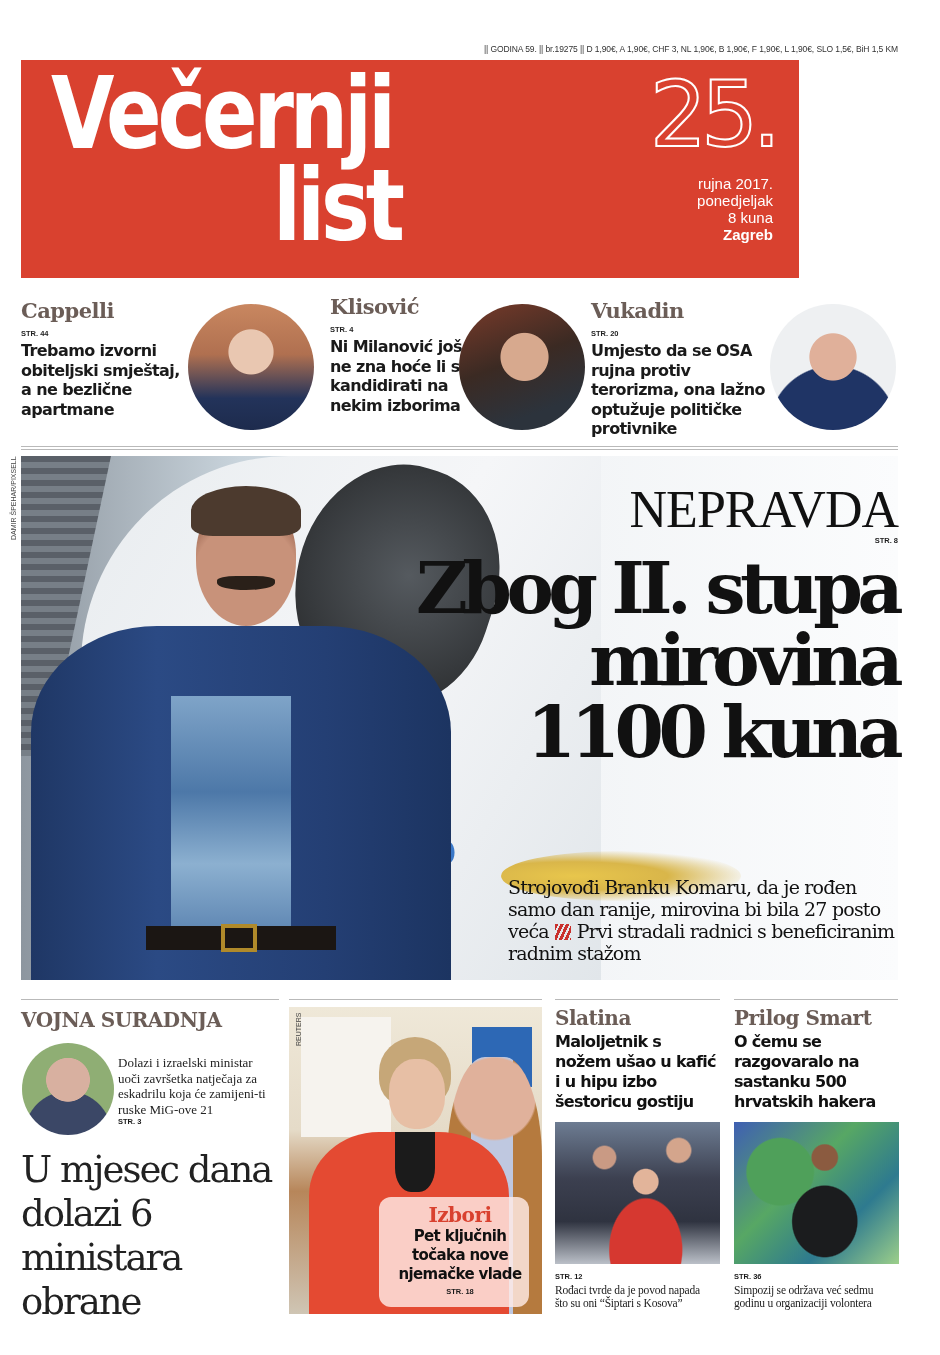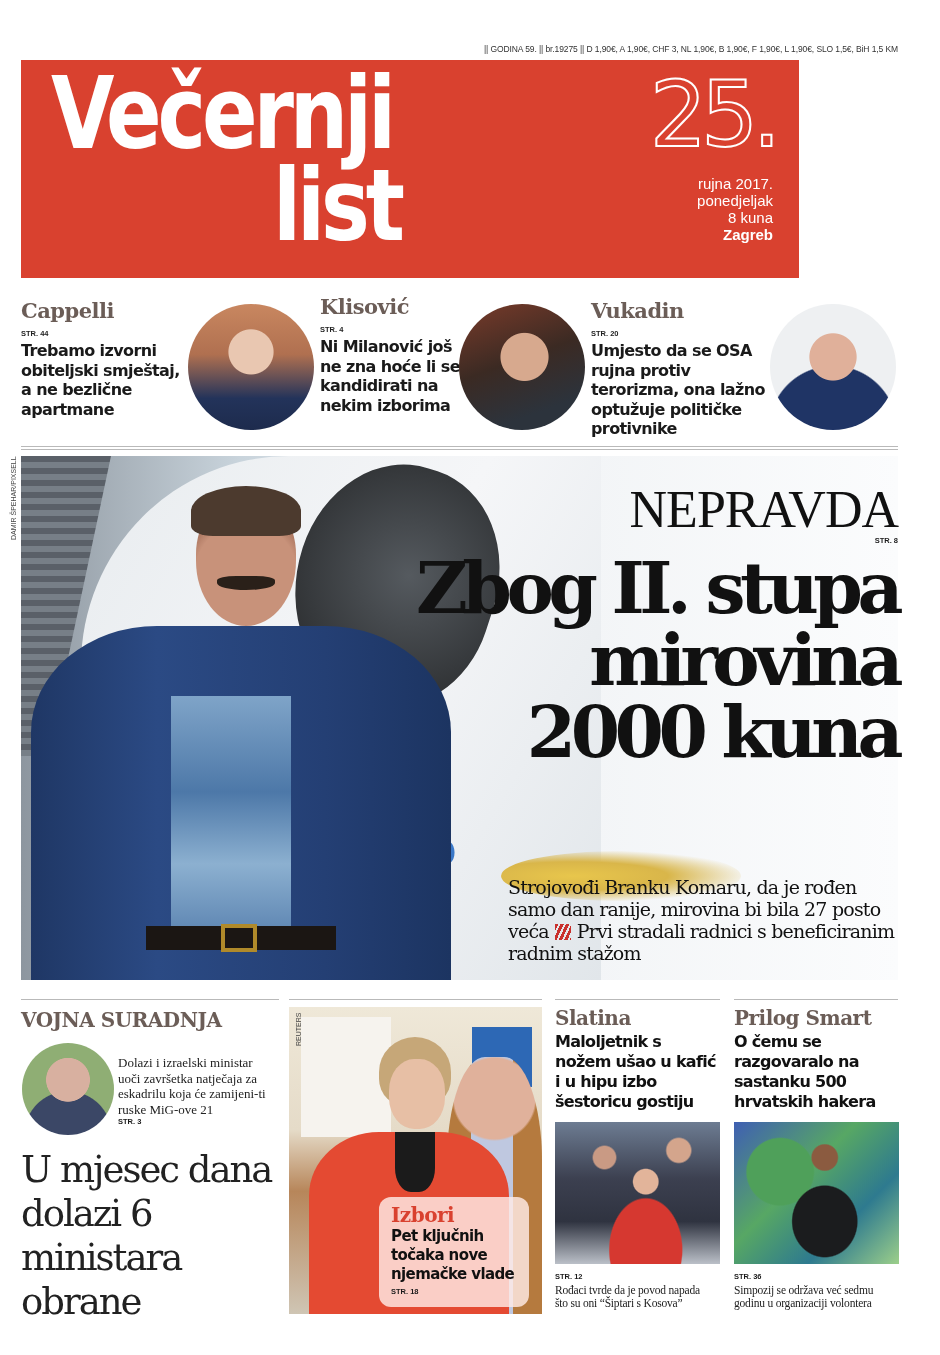--- a/index.html
+++ b/index.html
@@ -90,21 +90,21 @@
   .merkel .win { position: absolute; left: 12px; top: 10px; width: 90px; height: 120px; background: #f6f3ee; }
   .merkel .blue { position: absolute; right: 10px; top: 20px; width: 60px; height: 60px; background: #2d68b5; }
   .merkel .man { position: absolute; right: 0; top: 50px; width: 95px; height: 260px; border-radius: 40% 40% 0 0;
     background: radial-gradient(circle at 50% 16%, #e0b19b 0 18%, transparent 19%), linear-gradient(90deg, #b57a3e 0 25%, #bfc8e0 25% 70%, #b57a3e 70%); }
   .merkel .woman { position: absolute; left: 20px; top: 30px; width: 200px; height: 277px; }
   .woman .hair { position: absolute; left: 70px; top: 0; width: 72px; height: 70px; border-radius: 50% 50% 40% 40%; background: #c6a778; }
   .woman .face { position: absolute; left: 80px; top: 22px; width: 56px; height: 70px; border-radius: 45%; background: #e7bfa5; }
   .woman .jacket { position: absolute; left: 0; top: 95px; width: 200px; height: 182px; border-radius: 35% 35% 0 0; background: #e44a32; }
   .woman .neck { position: absolute; left: 86px; top: 95px; width: 40px; height: 60px; background: #1b1b1b; border-radius: 0 0 40% 40%; }
   .merkel .box { position: absolute; left: 90px; top: 190px; width: 150px; height: 110px; border-radius: 12px;
-    background: rgba(255,235,230,0.82); text-align: left; padding-top: 6px; padding-left: 12px; }
+    background: rgba(255,235,230,0.82); text-align: center; padding-top: 6px; padding-left: 12px; }
   .box .tag { font-family: "DejaVu Serif", serif; font-weight: bold; color: #d9412f; font-size: 20px; letter-spacing: -0.5px; }
   .box .t { font-family: "DejaVu Sans", sans-serif; font-weight: bold; font-size: 15px; line-height: 19px; letter-spacing: -0.6px; color: #111; }
   .box .s { font-size: 7.5px; font-weight: bold; margin-top: 3px; }
   .credit-reuters { left: 295px; top: 1046px; }
 
   .small-col { position: absolute; width: 165px; }
   .small-col .section-title { font-size: 20px; }
   .small-col .text { font-family: "DejaVu Sans", sans-serif; font-weight: bold; font-size: 16px; line-height: 20px; letter-spacing: -0.7px; color: #111; margin-top: 2px; }
   .small-col .photo { margin-top: 10px; width: 165px; height: 142px; }
   .small-col .str { font-size: 7.5px; font-weight: bold; margin-top: 8px; }
@@ -140,21 +140,21 @@
   </div>
 </div>
 
 <div class="teaser" style="left:21px; top:298px; width:170px;">
   <div class="name">Cappelli</div>
   <div class="str">STR. 44</div>
   <div class="text">Trebamo izvorni obiteljski smještaj, a ne bezlične apartmane</div>
 </div>
 <div class="avatar av-cappelli"></div>
 
-<div class="teaser" style="left:320px; top:294px; width:140px;">
+<div class="teaser" style="left:330px; top:294px; width:140px;">
   <div class="name">Klisović</div>
   <div class="str">STR. 4</div>
   <div class="text">Ni Milanović još ne zna hoće li se kandidirati na nekim izborima</div>
 </div>
 <div class="avatar av-klisovic"></div>
 
 <div class="teaser" style="left:591px; top:298px; width:180px;">
   <div class="name">Vukadin</div>
   <div class="str">STR. 20</div>
   <div class="text">Umjesto da se OSA rujna protiv terorizma, ona lažno optužuje političke protivnike</div>
@@ -179,21 +179,21 @@
   </div>
   <div class="swoosh"></div>
 </div>
 <div class="credit-v" style="left:10px; top:540px;">DAMIR ŠPEHAR/PIXSELL</div>
 
 <div class="kicker">NEPRAVDA</div>
 <div class="kicker-str">STR. 8</div>
 <div class="headline">
   <div>Zbog II. stupa</div>
   <div>mirovina</div>
-  <div>2000 kuna</div>
+  <div>1100 kuna</div>
 </div>
 <div class="deck" style="width:390px;">
   <span>Strojovođi Branku Komaru, da je rođen samo dan ranije, mirovina bi bila 27 posto veća</span><span class="sep"></span><span>Prvi stradali radnici s beneficiranim radnim stažom</span>
 </div>
 
 <div class="col-rule" style="left:21px; top:999px; width:258px;"></div>
 <div class="col-rule" style="left:289px; top:999px; width:253px;"></div>
 <div class="col-rule" style="left:555px; top:999px; width:165px;"></div>
 <div class="col-rule" style="left:734px; top:999px; width:164px;"></div>
 

